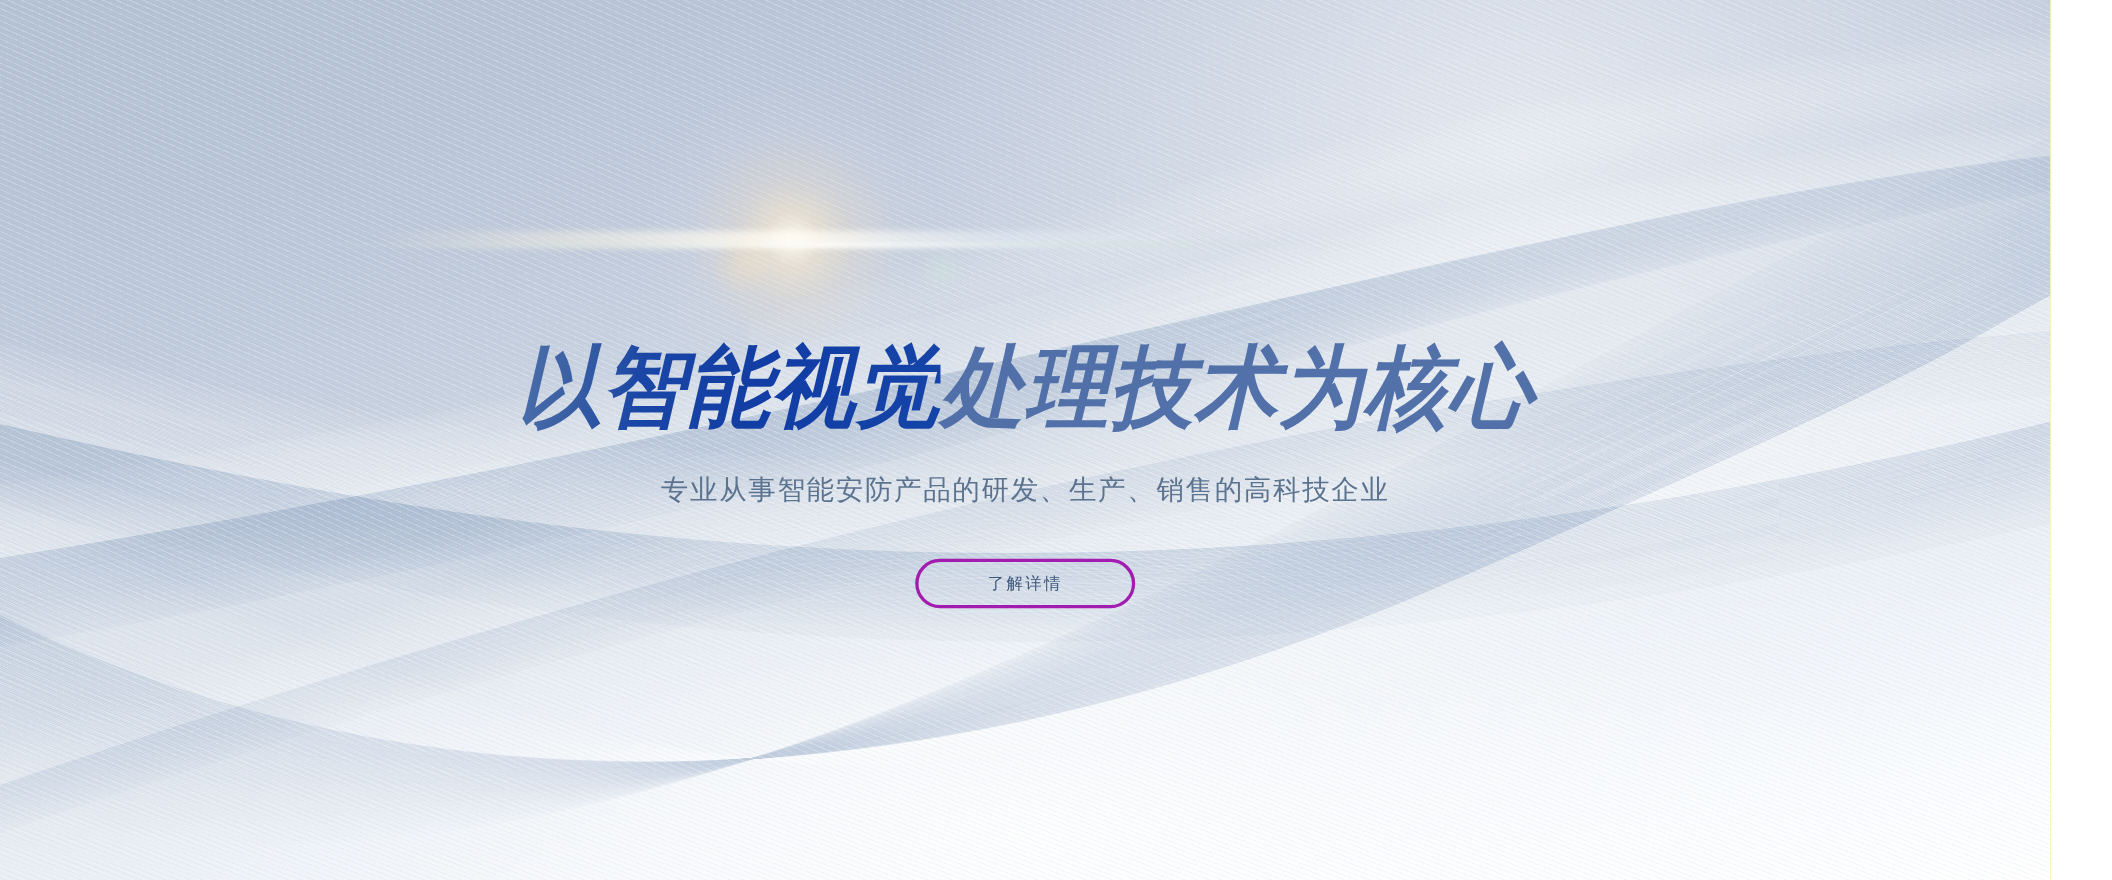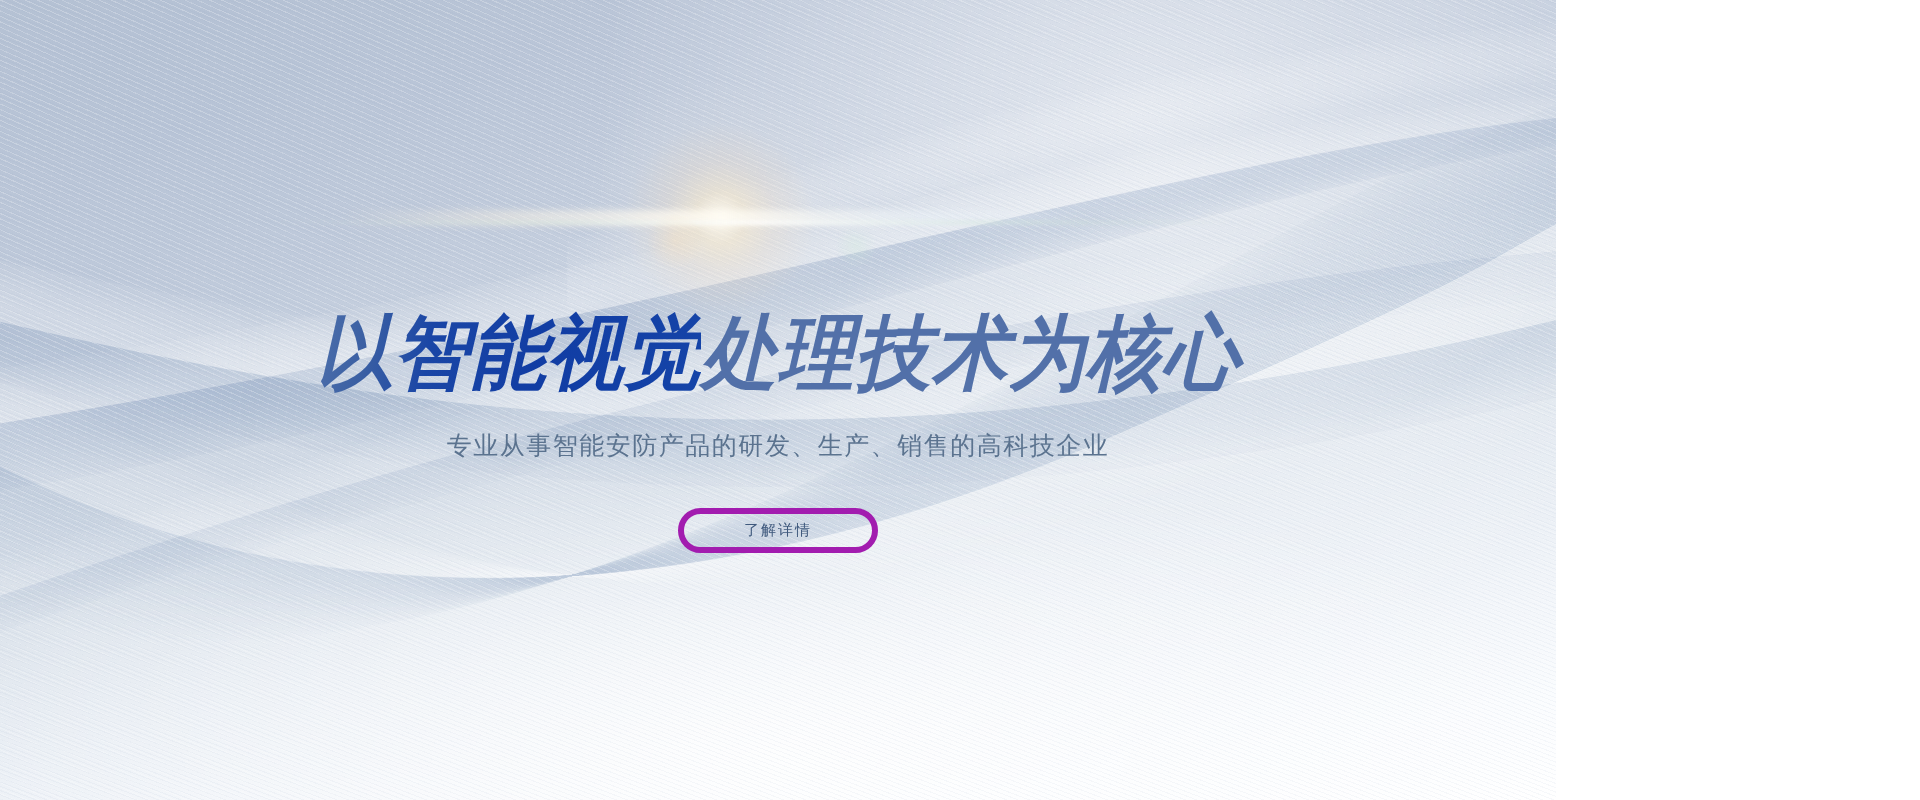--- a/index.html
+++ b/index.html
@@ -4,21 +4,21 @@
 <style>
   html, body {
     margin: 0;
     padding: 0;
     background: #ffffff;
   }
   * { box-sizing: border-box; }
 
   .stage {
     position: relative;
-    width: 1556px;
+    width: 1864px;
     height: 800px;
     overflow: hidden;
     font-family: "Liberation Sans", "DejaVu Sans", sans-serif;
     background: #fde047;
   }
 
   
   .bg-base {
     position: absolute;
     inset: 0;
@@ -177,21 +177,21 @@
   .cta-wrap {
     position: absolute;
     top: 508px;
     left: 0; right: 0;
     display: flex;
     justify-content: center;
   }
   .cta {
     width: 200px;
     height: 45px;
-    border: 6px solid #a21caf;
+    border: 3px solid #a21caf;
     border-radius: 24px;
     background: transparent;
     color: #3e587c;
     font-size: 15px;
     letter-spacing: 2px;
     font-family: "Liberation Sans", "DejaVu Sans", sans-serif;
     display: flex;
     align-items: center;
     justify-content: center;
     cursor: pointer;

